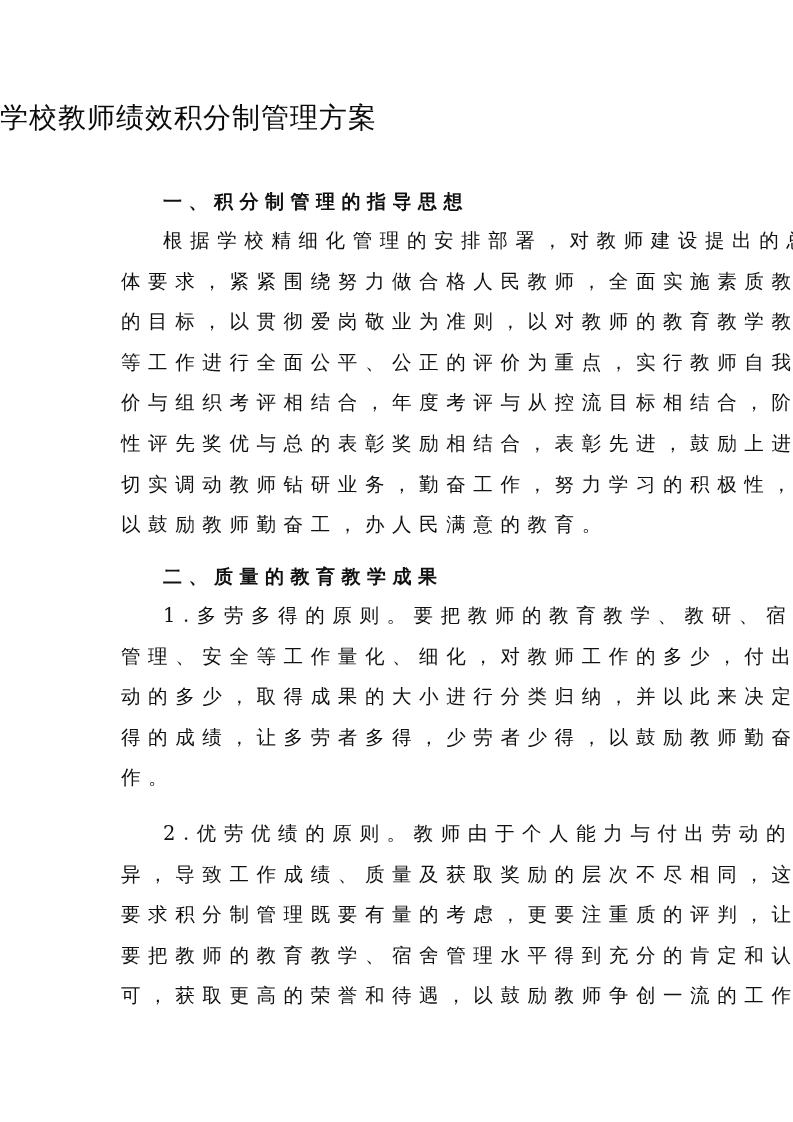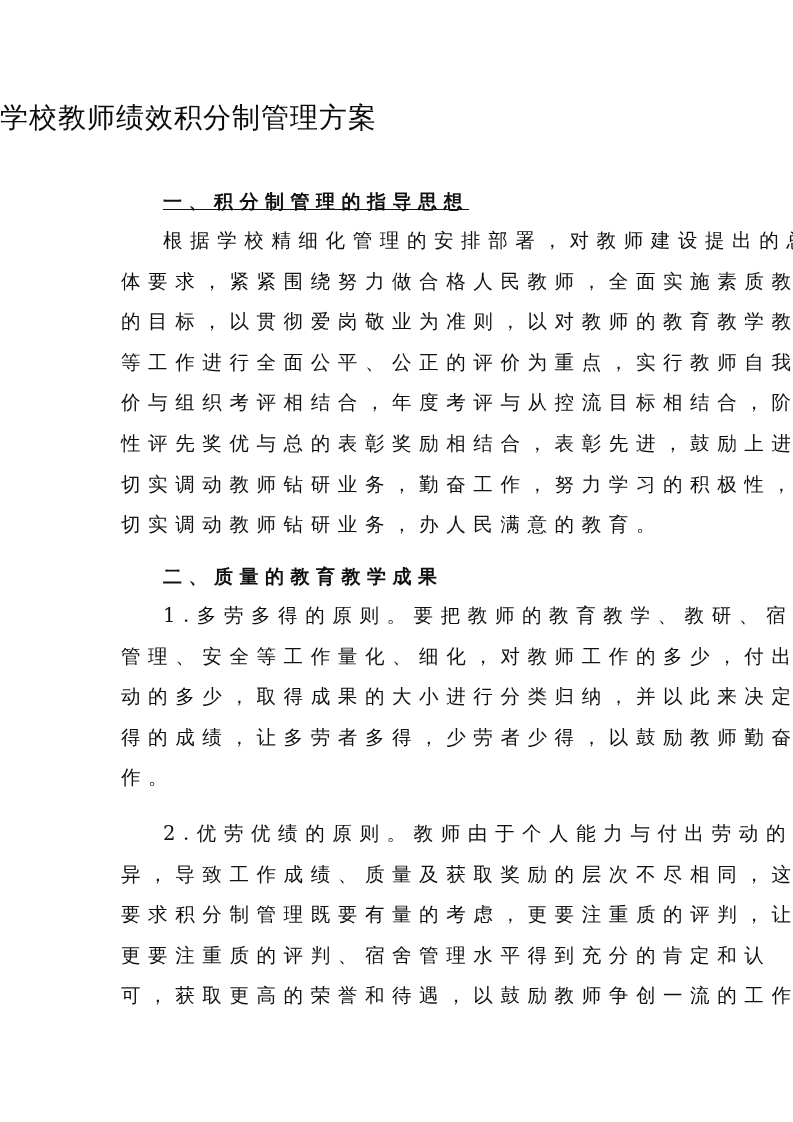--- a/index.html
+++ b/index.html
@@ -17,44 +17,44 @@
   .line.first { padding-left: 42px; }
   .para .line { text-indent: 0; }
 </style>
 </head>
 <body>
 
 <div class="page">
 
   <div class="title">学校教师绩效积分制管理方案</div>
 
-  <div class="heading" style="top:181px;text-decoration:underline;">一、积分制管理的指导思想</div>
+  <div class="heading" style="top:181px;">一、积分制管理的指导思想</div>
 
   <div class="para" style="top:221px;">
     <span class="line first">根据学校精细化管理的安排部署，对教师建设提出的总</span>
     <span class="line">体要求，紧紧围绕努力做合格人民教师，全面实施素质教育</span>
     <span class="line">的目标，以贯彻爱岗敬业为准则，以对教师的教育教学教研</span>
     <span class="line">等工作进行全面公平、公正的评价为重点，实行教师自我评</span>
     <span class="line">价与组织考评相结合，年度考评与从控流目标相结合，阶段</span>
     <span class="line">性评先奖优与总的表彰奖励相结合，表彰先进，鼓励上进，</span>
     <span class="line">切实调动教师钻研业务，勤奋工作，努力学习的积极性，建</span>
-    <span class="line">切实调动教师钻研业务，办人民满意的教育。</span>
+    <span class="line">以鼓励教师勤奋工，办人民满意的教育。</span>
   </div>
 
   <div class="heading" style="top:556px;">二、质量的教育教学成果</div>
 
   <div class="para" style="top:596px;">
     <span class="line first">1.多劳多得的原则。要把教师的教育教学、教研、宿舍</span>
     <span class="line">管理、安全等工作量化、细化，对教师工作的多少，付出劳</span>
     <span class="line">动的多少，取得成果的大小进行分类归纳，并以此来决定取</span>
     <span class="line">得的成绩，让多劳者多得，少劳者少得，以鼓励教师勤奋工</span>
     <span class="line">作。</span>
   </div>
 
   <div class="para" style="top:814px;">
     <span class="line first">2.优劳优绩的原则。教师由于个人能力与付出劳动的差</span>
     <span class="line">异，导致工作成绩、质量及获取奖励的层次不尽相同，这就</span>
     <span class="line">要求积分制管理既要有量的考虑，更要注重质的评判，让高</span>
-    <span class="line">更要注重质的评判、宿舍管理水平得到充分的肯定和认</span>
+    <span class="line">要把教师的教育教学、宿舍管理水平得到充分的肯定和认</span>
     <span class="line">可，获取更高的荣誉和待遇，以鼓励教师争创一流的工作成</span>
   </div>
 
 </div>
 
 </body></html>

